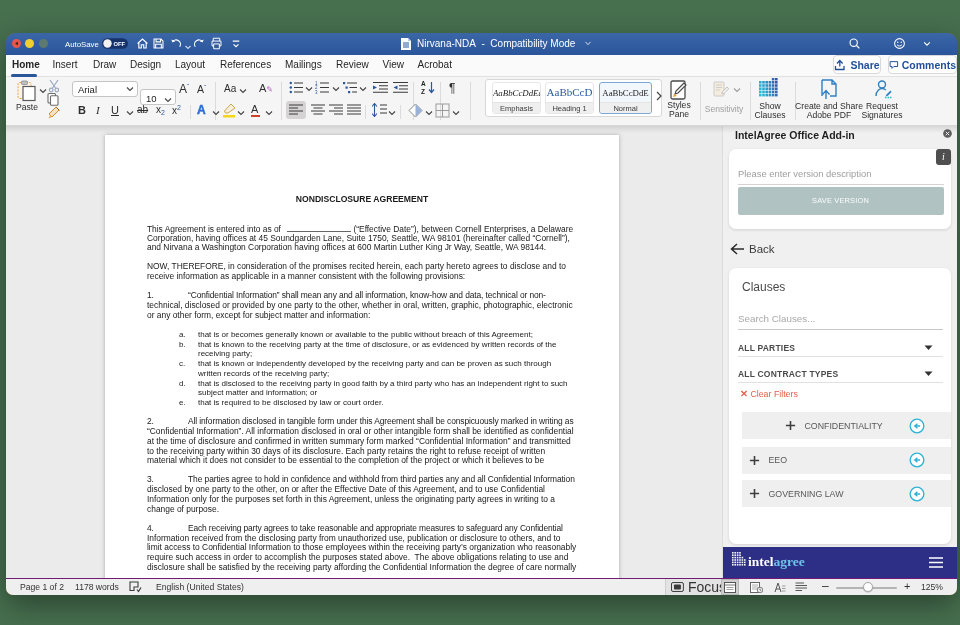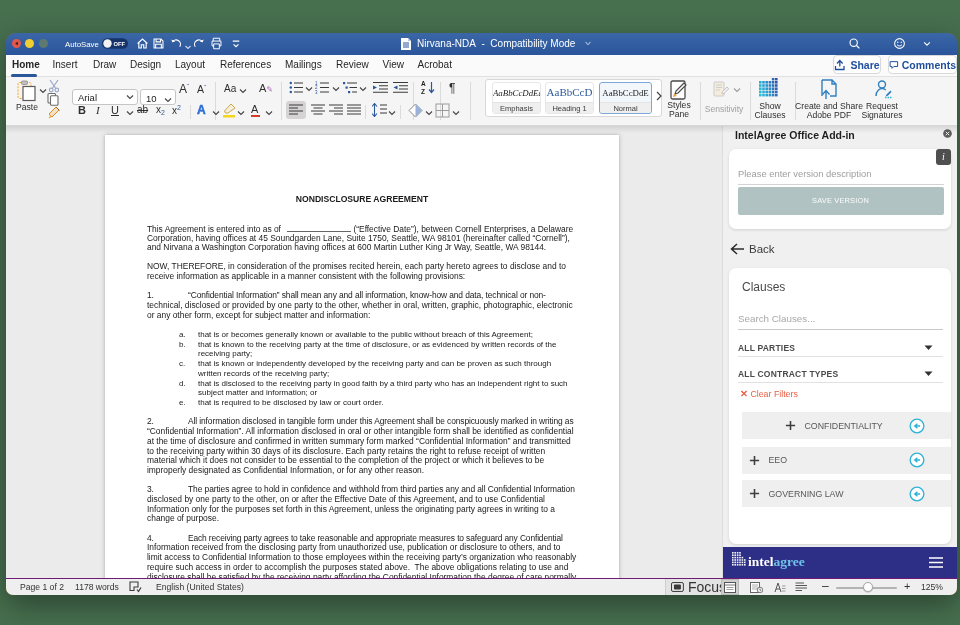--- a/index.html
+++ b/index.html
@@ -173,21 +173,21 @@
     <svg class="ri" style="left:40px; top:15px;" width="14" height="14" viewBox="0 0 14 14">
         <rect x="2" y="1.5" width="7.5" height="9.5" rx="1" fill="#fff" stroke="#6b6b6b" stroke-width="1.1"></rect>
         <rect x="4.5" y="3.8" width="7.5" height="9.5" rx="1" fill="#fff" stroke="#6b6b6b" stroke-width="1.1"></rect>
       </svg>
     <svg class="ri" style="left:41px; top:28px;" width="15" height="15" viewBox="0 0 15 15">
         <path d="M2 9 L9 2 L12 5 L5 12 Z" fill="#f6e1c3" stroke="#d98a2b" stroke-width="1"></path>
         <path d="M9.5 2.5 L12.5 5.5" stroke="#8a5a1a" stroke-width="1"></path>
         <path d="M3 10 L1.5 13.5 L5 12" fill="#e8b05a"></path>
       </svg>
 
-    <div class="combo" style="left:66px; top:12px; width:66px;">
+    <div class="combo" style="left:66px; top:4px; width:66px;">
         <span>Arial</span>
         <svg width="8" height="8" viewBox="0 0 8 8">
           <path d="M1 2.5 L4 5.5 L7 2.5" fill="none" stroke="#444" stroke-width="1.1"></path>
         </svg>
       </div>
     <div class="combo" style="left:134px; top:12px; width:36px;align-items:flex-end;">
         <span>10</span>
         <svg width="8" height="8" viewBox="0 0 8 8">
           <path d="M1 2.5 L4 5.5 L7 2.5" fill="none" stroke="#444" stroke-width="1.1"></path>
         </svg>
@@ -460,21 +460,20 @@
           <div class="line li"><span class="let"></span>subject matter and information; or</div>
           <div class="line li"><span class="let">e.</span>that is required to be disclosed by law or court order.</div>
         <p></p>
         <p>
           </p>
           <div class="line" style="letter-spacing:-0.10px;"><span class="num">2.</span>All information disclosed in tangible form under this Agreement shall be conspicuously marked in writing as</div>
           <div class="line">“Confidential Information”. All information disclosed in oral or other intangible form shall be identified as confidential</div>
           <div class="line">at the time of disclosure and confirmed in written summary form marked “Confidential Information” and transmitted</div>
           <div class="line">to the receiving party within 30 days of its disclosure. Each party retains the right to refuse receipt of written</div>
           <div class="line">material which it does not consider to be essential to the completion of the project or which it believes to be</div>
-          <div class="line">improperly designated as Confidential Information, or for any other reason.</div>
         <p></p>
         <p>
           </p>
           <div class="line" style="letter-spacing:-0.07px;"><span class="num">3.</span>The parties agree to hold in confidence and withhold from third parties any and all Confidential Information</div>
           <div class="line">disclosed by one party to the other, on or after the Effective Date of this Agreement, and to use Confidential</div>
           <div class="line">Information only for the purposes set forth in this Agreement, unless the originating party agrees in writing to a</div>
           <div class="line">change of purpose.</div>
         <p></p>
         <p>
           </p>

